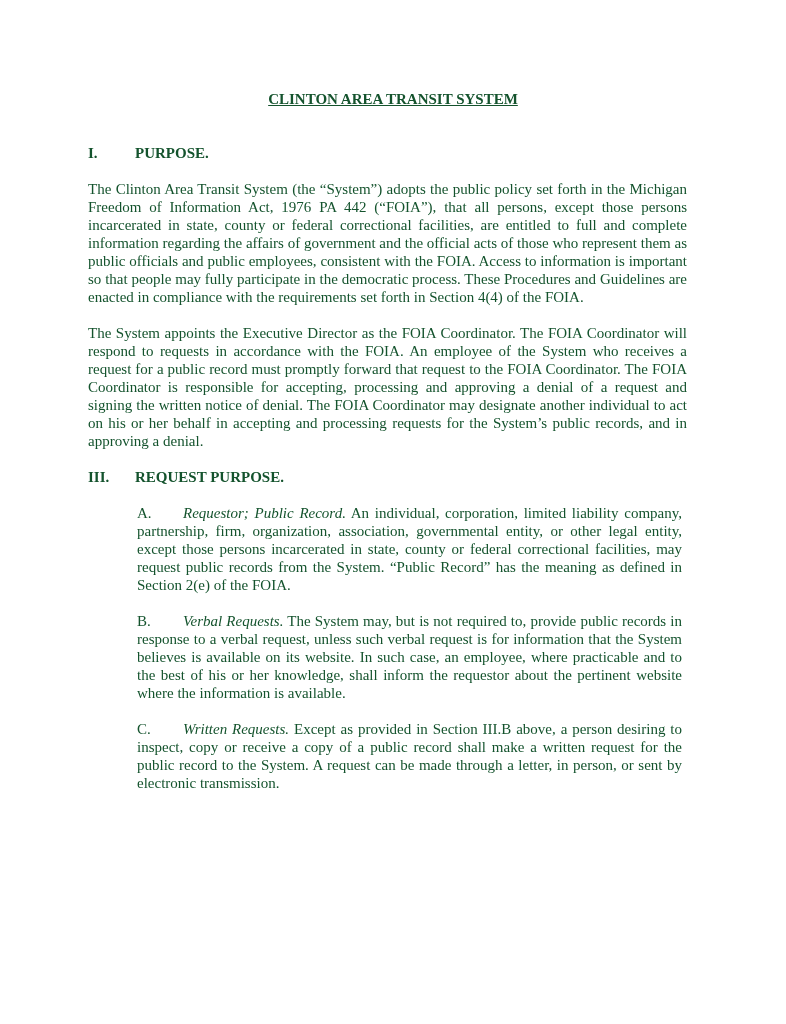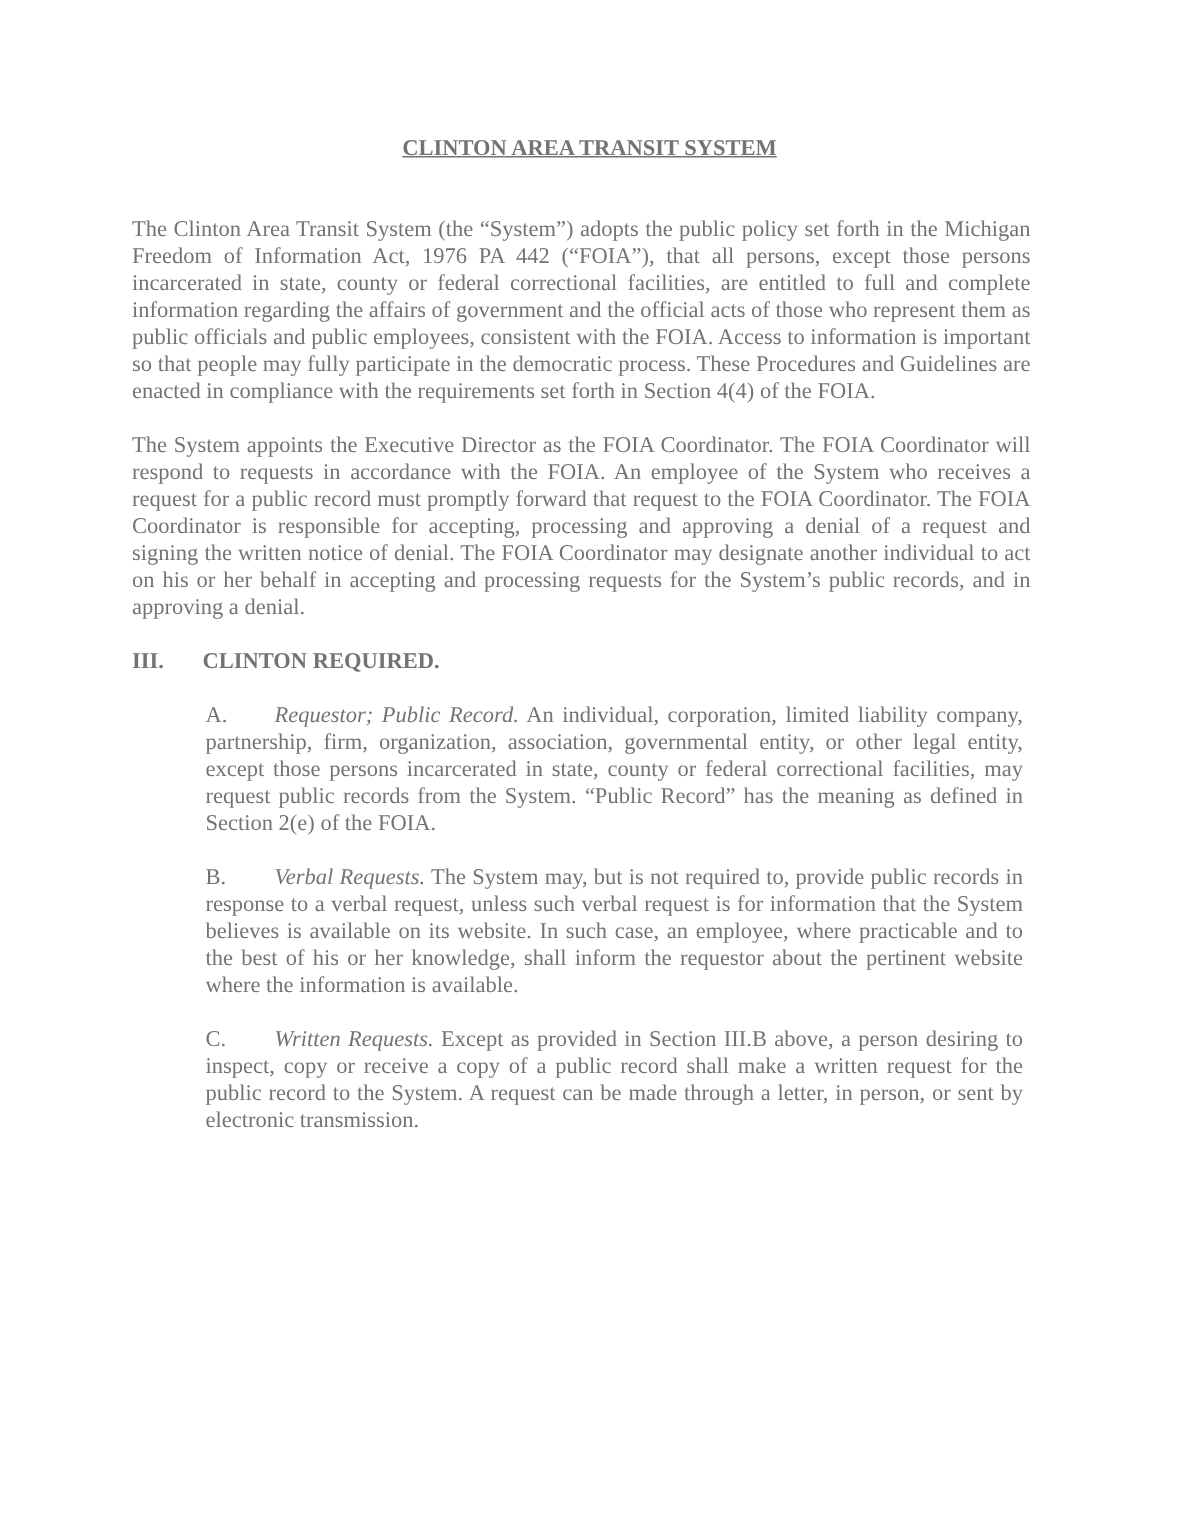--- a/index.html
+++ b/index.html
@@ -11,21 +11,21 @@
     position: relative;
     box-sizing: border-box;
     width: 786px;
     height: 1024px;
     background: #ffffff;
     padding: 90px 88px 60px 88px;
     overflow: hidden;
     font-family: "Liberation Serif", "DejaVu Serif", serif;
     font-size: 15px;
     line-height: 18px;
-    color: #737373;
+    color: #14532d;
   }
   .doc-title {
     text-align: center;
     font-weight: bold;
     margin: 0 0 36px 0;
   }
   .doc-title .title-line {
     text-decoration: underline;
   }
   .section-heading {
@@ -54,28 +54,31 @@
 </style>
 </head>
 <body>
 
 <div class="page">
 
   <div class="doc-title">
     <div class="title-line">CLINTON AREA TRANSIT SYSTEM</div>
   </div>
 
+  <div class="section-heading">
+    <span class="numeral">I.</span><span class="heading-text">PURPOSE.</span>
+  </div>
 
   <p class="body-para">The Clinton Area Transit System (the “System”) adopts the public policy set forth in the Michigan Freedom of Information Act, 1976 PA 442 (“FOIA”), that all persons, except those persons incarcerated in state, county or federal correctional facilities, are entitled to full and complete information regarding the affairs of government and the official acts of those who represent them as public officials and public employees, consistent with the FOIA.  Access to information is important so that people may fully participate in the democratic process.  These Procedures and Guidelines are enacted in compliance with the requirements set forth in Section 4(4) of the FOIA.</p>
 
 
   <p class="body-para">The System appoints the Executive Director as the FOIA Coordinator.  The FOIA Coordinator will respond to requests in accordance with the FOIA.  An employee of the System who receives a request for a public record must promptly forward that request to the FOIA Coordinator.  The FOIA Coordinator is responsible for accepting, processing and approving a denial of a request and signing the written notice of denial.  The FOIA Coordinator may designate another individual to act on his or her behalf in accepting and processing requests for the System’s public records, and in approving a denial.</p>
 
   <div class="section-heading">
-    <span class="numeral">III.</span><span class="heading-text">CLINTON REQUIRED.</span>
+    <span class="numeral">III.</span><span class="heading-text">REQUEST PURPOSE.</span>
   </div>
 
   <p class="sub-para"><span class="letter">A.</span><span class="lead-italic">Requestor; Public Record.</span><span class="sub-body">  An individual, corporation, limited liability company, partnership, firm, organization, association, governmental entity, or other legal entity, except those persons incarcerated in state, county or federal correctional facilities, may request public records from the System.  “Public Record” has the meaning as defined in Section 2(e) of the FOIA.</span></p>
 
   <p class="sub-para"><span class="letter">B.</span><span class="lead-italic">Verbal Requests.</span><span class="sub-body">  The System may, but is not required to, provide public records in response to a verbal request, unless such verbal request is for information that the System believes is available on its website.  In such case, an employee, where practicable and to the best of his or her knowledge, shall inform the requestor about the pertinent website where the information is available.</span></p>
 
   <p class="sub-para"><span class="letter">C.</span><span class="lead-italic">Written Requests.</span><span class="sub-body">  Except as provided in Section III.B above, a person desiring to inspect, copy or receive a copy of a public record shall make a written request for the public record to the System.  A request can be made through a letter, in person, or sent by electronic transmission.</span></p>
 
 </div>
 

